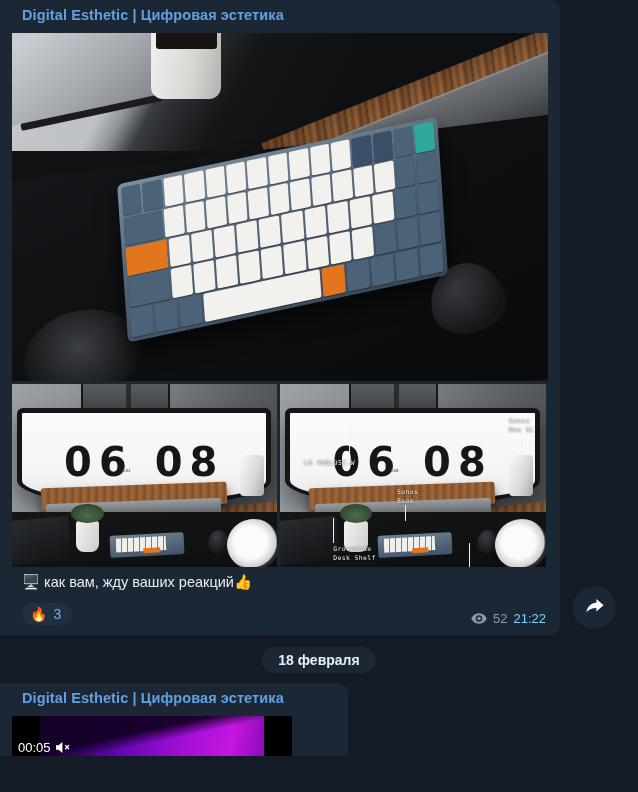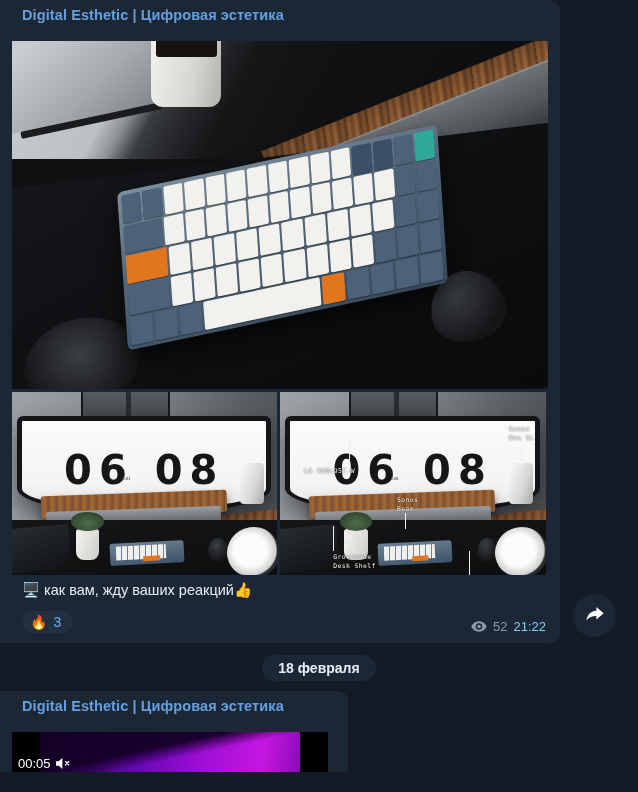--- a/index.html
+++ b/index.html
@@ -35,21 +35,21 @@
     position: relative;
   }
   .bubble-top {
     border-radius: 0 10px 0 0;
   }
 
   .channel-title {
     font-size: 14.5px;
     font-weight: bold;
     color: #62a0e0;
-    padding: 7px 10px 18px 22px;
+    padding: 7px 10px 10px 22px;
     letter-spacing: .1px;
     white-space: nowrap;
   }
 
   
   .album {
     display: block;
     padding: 0 0 0 12px;
     background: #1c2736;
   }
@@ -340,21 +340,21 @@
     background: #1c2736;
     color: #e8eef5;
     font-size: 14px;
     font-weight: bold;
     border-radius: 14px;
     padding: 5px 16px;
   }
 
   
   .video-wrap {
-    width: 316px;
+    width: 280px;
     height: 40px;
     margin-left: 12px;
     position: relative;
     overflow: hidden;
     background: #000;
   }
   .video-thumb {
     position:absolute; inset:0;
     background:#000;
   }

